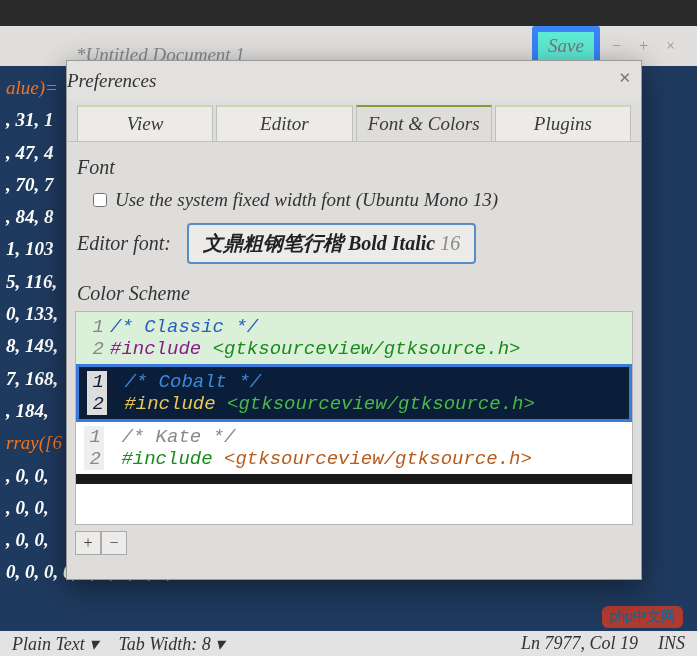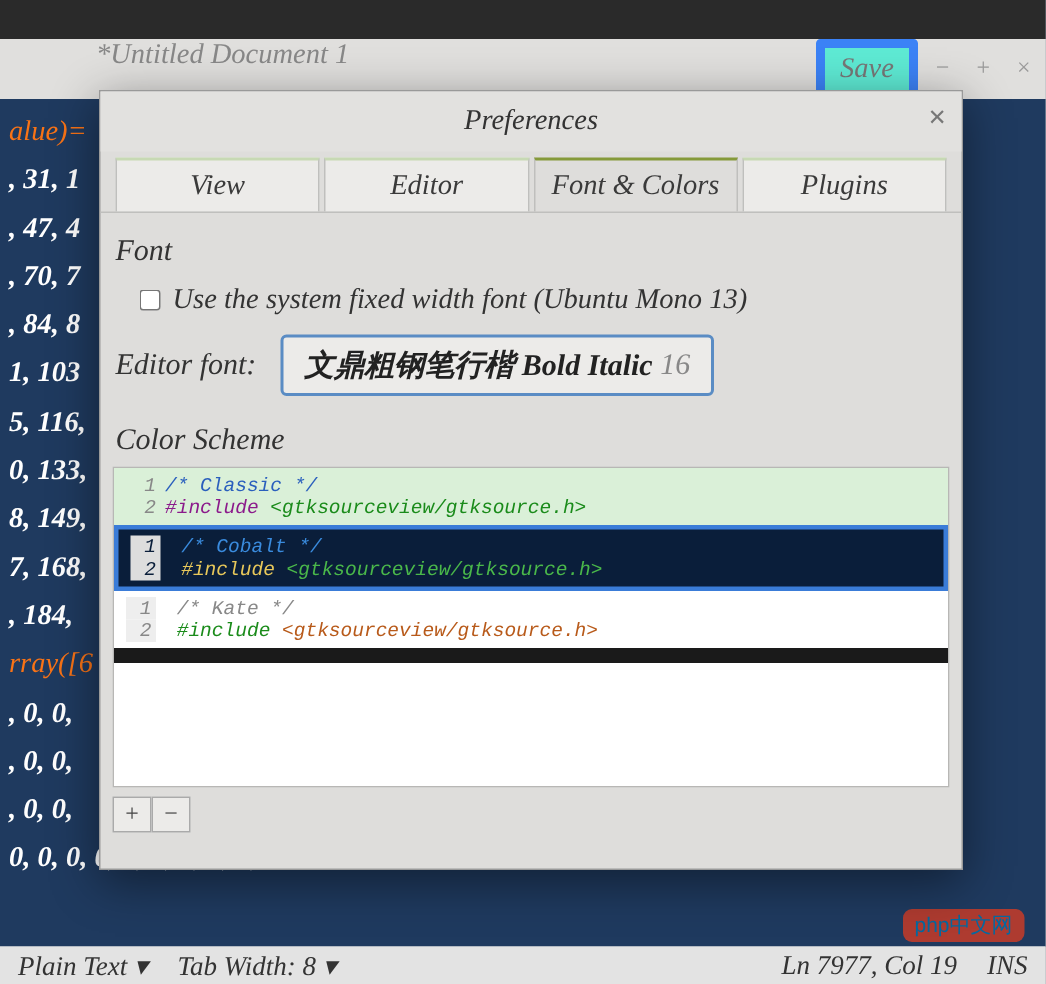--- a/index.html
+++ b/index.html
@@ -9,22 +9,22 @@
     font-style: italic;
     background: #1a2a40;
     overflow: hidden;
     position: relative;
   }
   .main-window {
     position: absolute; top: 26px; left: 0; right: 0; bottom: 0;
     background: #e8e8e8;
   }
   .main-titlebar {
-    height: 40px; display: flex; align-items: flex-start;
-    background: #e0dfdd; padding: 0 4px;
+    height: 40px; display: flex; align-items: flex-end;
+    background: #e0dfdd; padding: 0 16px;
     color: #888; font-size: 19px;
   }
   .main-title { flex: 1; padding-left: 60px; }
   .main-actions { display: flex; gap: 6px; align-items: center; }
   .save-btn {
     border: 6px solid #3b82f6; padding: 3px 10px; border-radius: 3px;
     color: #777; background: #5eead4;
   }
   .win-btn { color: #999; font-size: 16px; padding: 0 6px; cursor: pointer; font-style: normal; }
   .editor-bg {
@@ -49,21 +49,21 @@
     font-family: sans-serif; font-style: normal; font-size: 14px;
   }
 
   .dialog {
     position: absolute; top: 60px; left: 66px; width: 576px; height: 520px;
     background: #dedddb; border: 1px solid #999;
     box-shadow: 0 8px 30px rgba(0,0,0,0.45);
     display: flex; flex-direction: column;
   }
   .dlg-titlebar {
-    height: 40px; display: flex; align-items: center; justify-content: center;
+    height: 40px; display: flex; align-items: center; 
     background: #e2e1df; position: relative;
     font-size: 19px; color: #333;
   }
   .dlg-close { position: absolute; right: 10px; top: 8px; color: #777; font-size: 15px; cursor: pointer; font-style: normal; }
   .tabs {
     display: flex; gap: 3px; padding: 4px 10px 0 10px;
   }
   .tab {
     flex: 1; text-align: center; padding: 6px 4px;
     background: #ecebe9; border: 1px solid #bfbfbd;
@@ -89,21 +89,21 @@
     font-weight: bold; font-style: italic; color: #222;
     display: flex; align-items: center; gap: 5px;
   }
   .font-size { color: #888; font-weight: normal; }
   .scheme-list {
     border: 1px solid #b8b7b5; background: #fff;
     height: 214px; overflow: hidden; margin-top: 4px;
   }
   .scheme {
     padding: 4px 8px; border-bottom: none;
-    font-family: 'Courier New', monospace; font-size: 13px; font-style: italic;
+    font-family: 'Courier New', monospace; font-size: 19px; font-style: italic;
   }
   .scheme .ln { color: #888; display: inline-block; width: 20px; text-align: right; margin-right: 6px; }
   .scheme-classic { background: #daf0d8; }
   .scheme-classic .cmt { color: #2a5fbd; }
   .scheme-classic .dir { color: #8b1a8b; }
   .scheme-classic .inc { color: #1a8b1a; }
   .scheme-cobalt { background: #0a1e3a; border: 3px solid #3a7cd8; }
   .scheme-cobalt .ln { color: #0a1e3a; background: #ddd; padding: 0 3px; }
   .scheme-cobalt .cmt { color: #3a8bdd; }
   .scheme-cobalt .dir { color: #e8c85a; }

